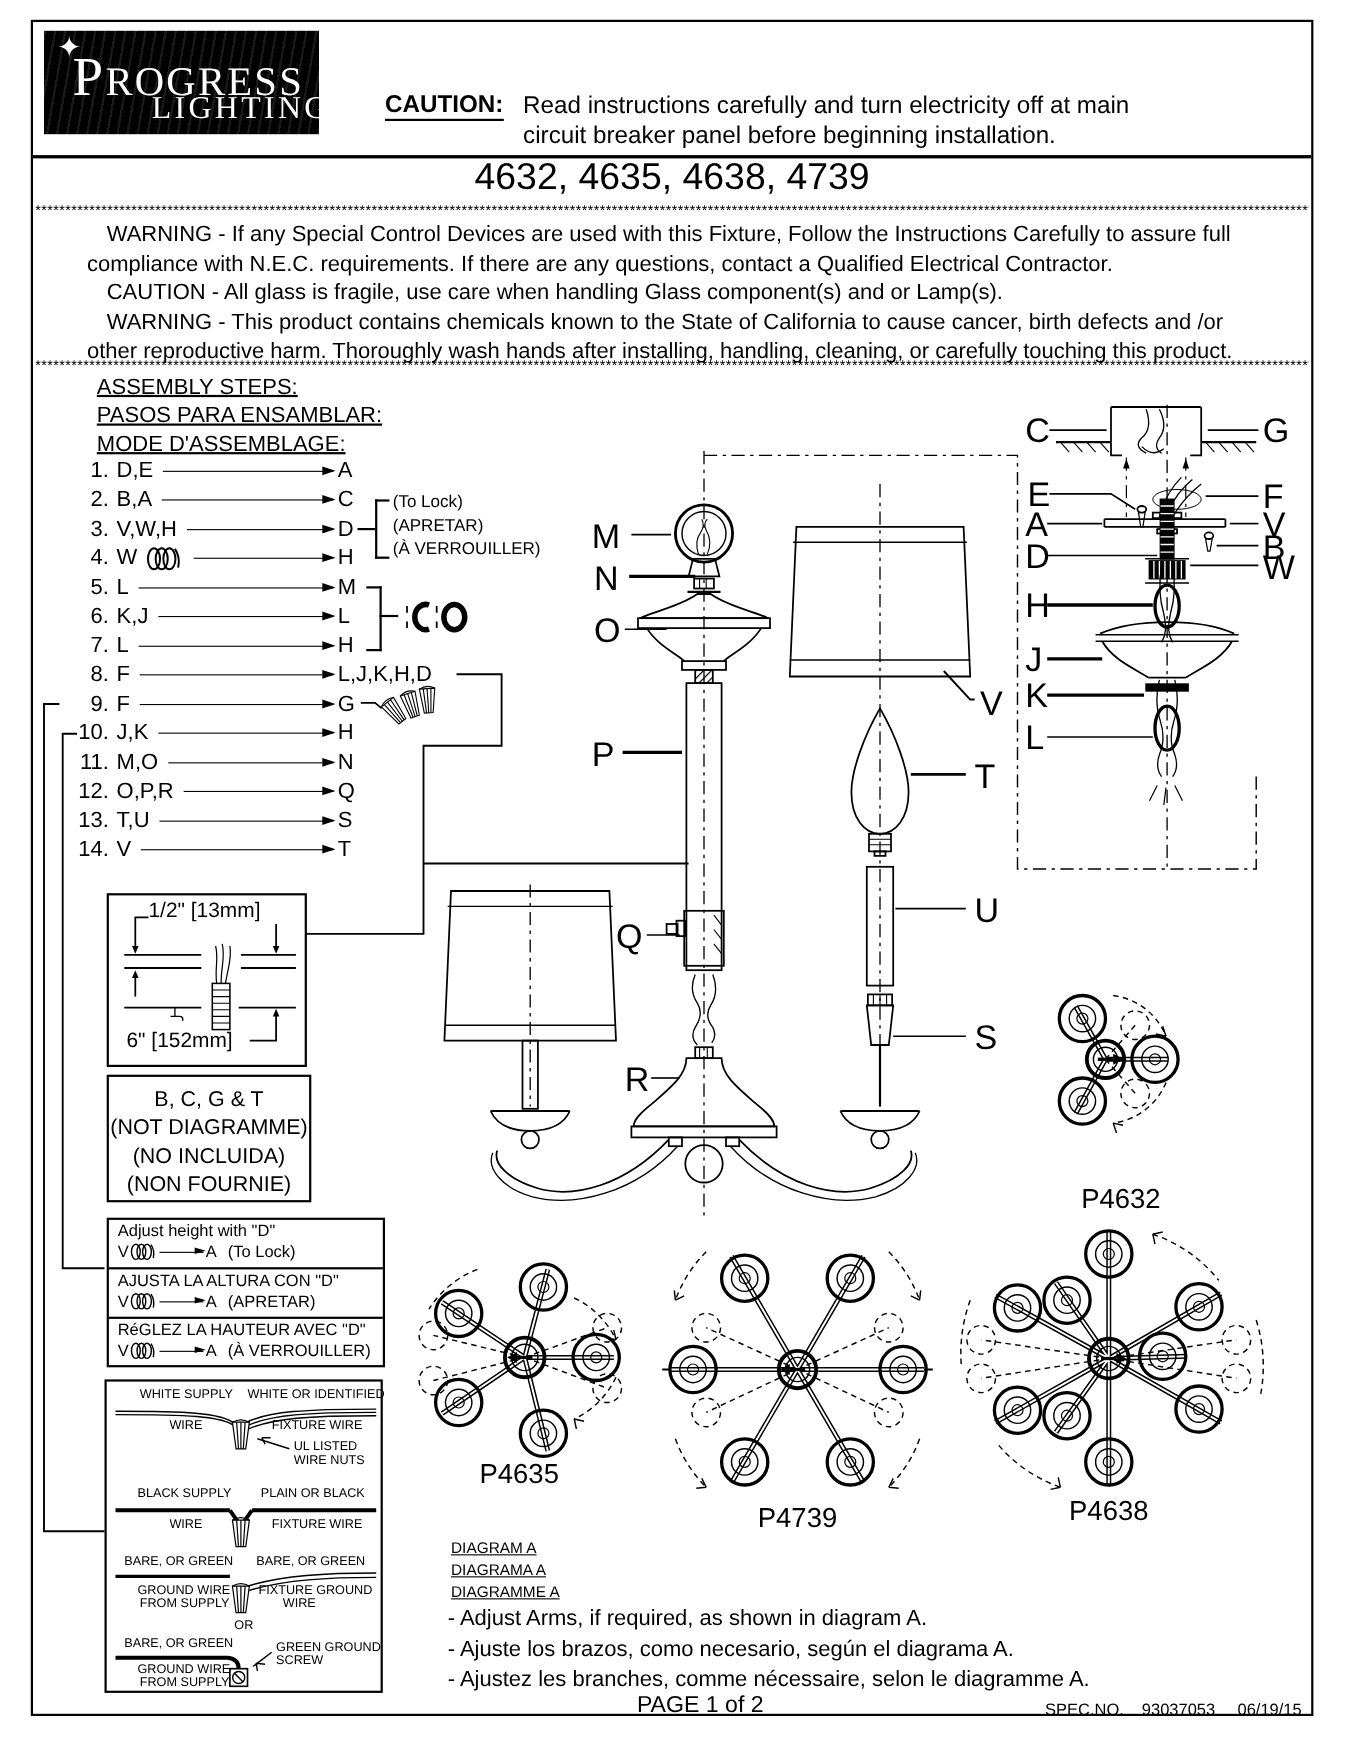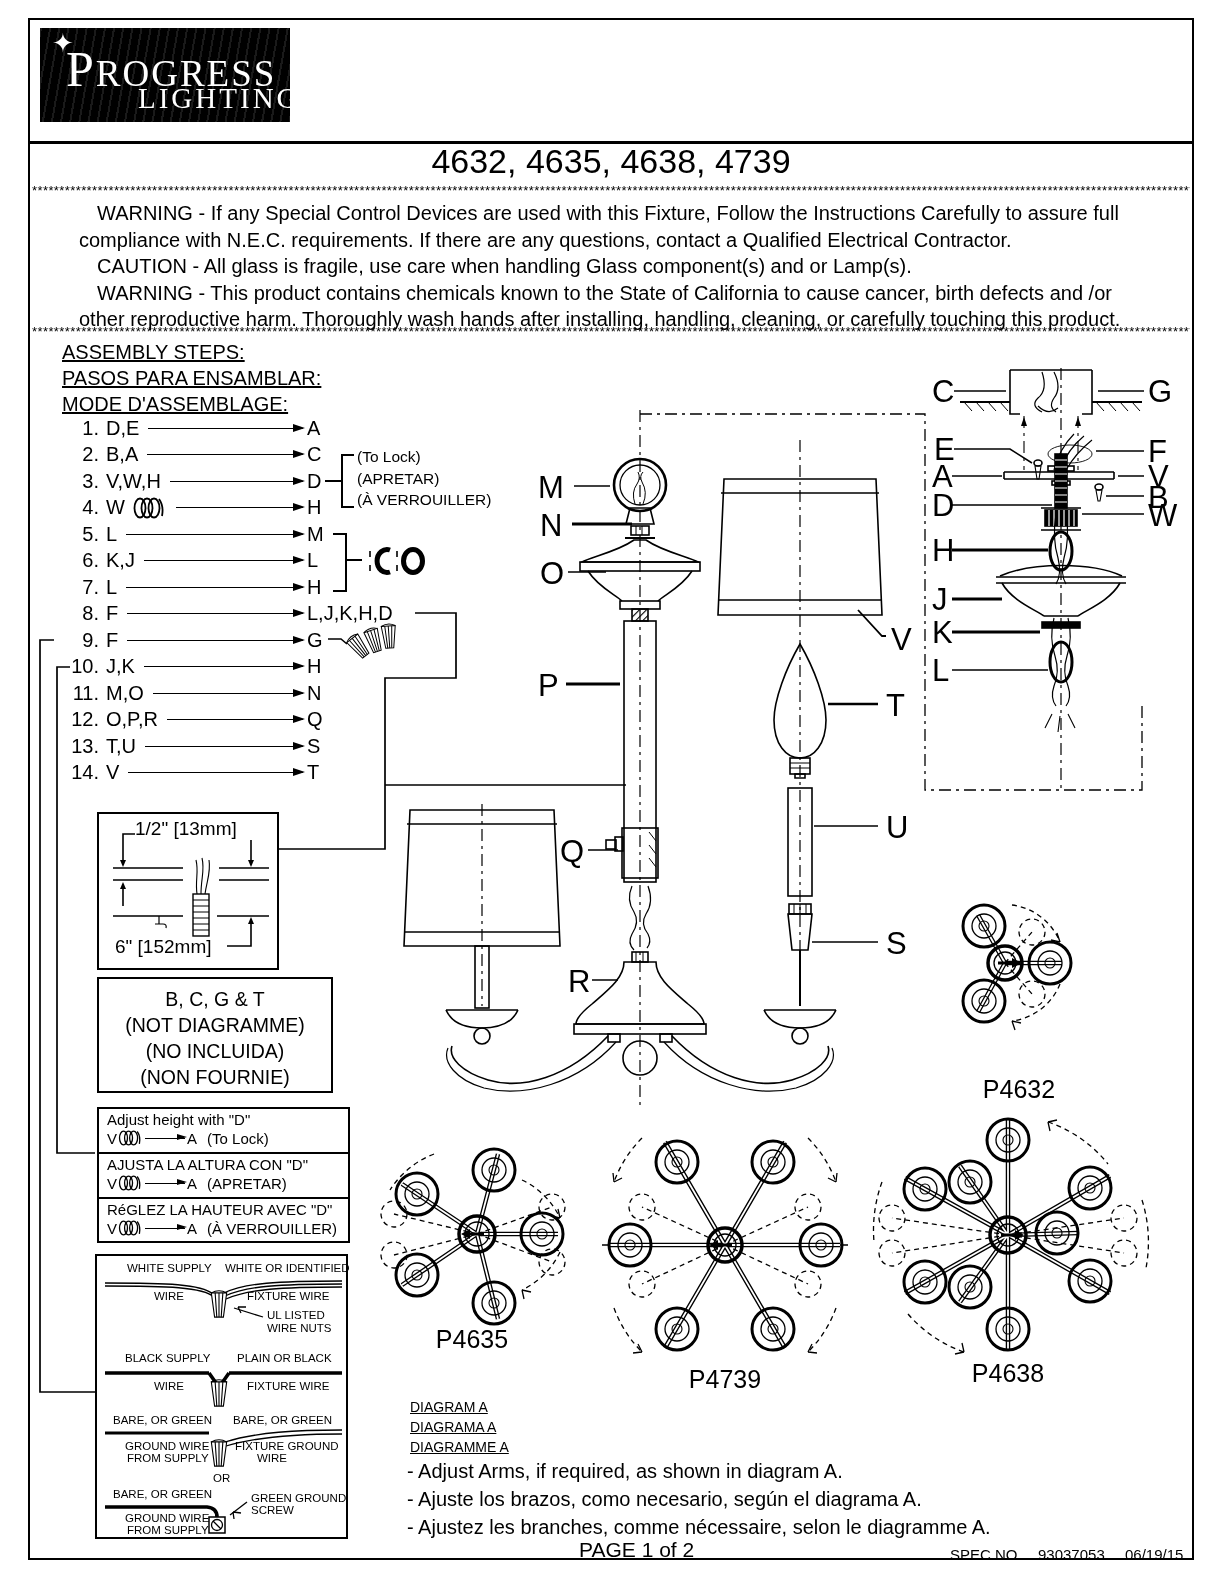--- a/index.html
+++ b/index.html
@@ -23,21 +23,21 @@
   .caut{left:320px;top:62px;display:flex;font-size:22px;}
   .caut .lbl{font-weight:bold;align-self:flex-start;border-bottom:2px solid #000;}
   .caut .txt{margin-left:18px;line-height:27px;}
   .hr1{left:0;right:0;top:121px;border-top:3px solid #000;height:0;}
   .models{left:0;width:100%;top:122px;text-align:center;font-size:34px;}
   .stars{left:2px;top:163px;width:1158px;height:15px;overflow:hidden;font-size:13px;
          letter-spacing:.4px;white-space:nowrap;}
   .stars.s2{top:304px;}
   .warn{left:49px;top:180px;font-size:20px;line-height:26.5px;}
   .warn .ind{padding-left:18px;}
-  .heads{left:32px;top:319px;font-size:20px;line-height:26px;}
+  .heads{left:58px;top:319px;font-size:20px;line-height:26px;}
   .heads div{text-decoration:underline;}
   
   .step{position:absolute;left:37px;width:240px;height:27px;line-height:27px;
         font-size:20px;display:flex;}
   .step .num{width:32px;text-align:right;margin-right:7px;flex:none;}
   .step .frm{flex:none;}
   .step .arrow{flex:1;position:relative;margin:13px 4px 0 9px;border-top:1.8px solid #000;min-width:14px;}
   .step .arrow::after{content:"";position:absolute;right:-2px;top:-5.2px;width:0;height:0;
         border-left:12px solid #000;border-top:4.2px solid transparent;border-bottom:4.2px solid transparent;}
   .step .to{position:absolute;left:240px;top:0;white-space:nowrap;}
@@ -46,21 +46,21 @@
   .notes3{left:327px;top:426px;font-size:15.5px;line-height:21.5px;}
   .dash3{left:295px;top:460px;width:16px;border-top:2px solid #000;height:0;}
   .bracket57{left:303px;top:513px;width:12px;height:55px;border-right:2px solid #000;
              border-top:2px solid #000;border-bottom:2px solid #000;}
   .stub57{left:315px;top:539px;width:17px;border-top:2px solid #000;height:0;}
   
   .bx{border:2.5px solid #000;box-sizing:border-box;}
   .measbox{left:67px;top:792px;width:182px;height:158px;}
   .measbox .t1{position:absolute;left:36px;top:4px;font-size:19px;}
   .measbox .t2{position:absolute;left:16px;top:122px;font-size:19px;}
-  .nfbox{left:67px;top:957px;width:236px;height:116px;text-align:center;
+  .nfbox{left:67px;top:957px;width:186px;height:116px;text-align:center;
          font-size:19.5px;line-height:26px;padding-top:7px;}
   .adjbox{left:67px;top:1087px;width:253px;height:136px;}
   .adjrow{position:relative;height:45px;border-bottom:2px solid #000;
           box-sizing:border-box;font-size:15px;padding:2px 0 0 8px;}
   .adjrow:last-child{border-bottom:none;}
   .adjrow .r2{display:flex;align-items:center;height:20px;}
   .marrow{width:40px;border-top:1.8px solid #000;position:relative;margin:0 2px 0 2px;}
   .marrow::after{content:"";position:absolute;right:-2px;top:-4.6px;width:0;height:0;
         border-left:10px solid #000;border-top:3.6px solid transparent;border-bottom:3.6px solid transparent;}
   .adjrow .nt{margin-left:10px;}
@@ -106,20 +106,27 @@
     </pattern>
   </defs>
 </svg>
 
 <div class="page">
 
   <div class="abs logo">
     <span class="star">✦</span>
     <div class="l1">PROGRESS</div>
     <div class="l2">LIGHTING</div>
+  </div>
+  <div class="abs caut">
+    <span class="lbl">CAUTION:</span>
+    <span class="txt">
+      <div>Read instructions carefully and turn electricity off at main</div>
+      <div>circuit breaker panel before beginning installation.</div>
+    </span>
   </div>
   <div class="abs hr1"></div>
   <div class="abs models">4632, 4635, 4638, 4739</div>
   <div class="abs stars">************************************************************************************************************************************************************************************************************************************************</div>
   <div class="abs warn">
     <div class="ind">WARNING - If any Special Control Devices are used with this Fixture, Follow the Instructions Carefully to assure full</div>
     <div>compliance with N.E.C. requirements. If there are any questions, contact a Qualified Electrical Contractor.</div>
     <div class="ind">CAUTION - All glass is fragile, use care when handling Glass component(s) and or Lamp(s).</div>
     <div class="ind">WARNING - This product contains chemicals known to the State of California to cause cancer, birth defects and /or</div>
     <div>other reproductive harm.  Thoroughly wash hands after installing, handling, cleaning, or carefully touching this product.</div>

